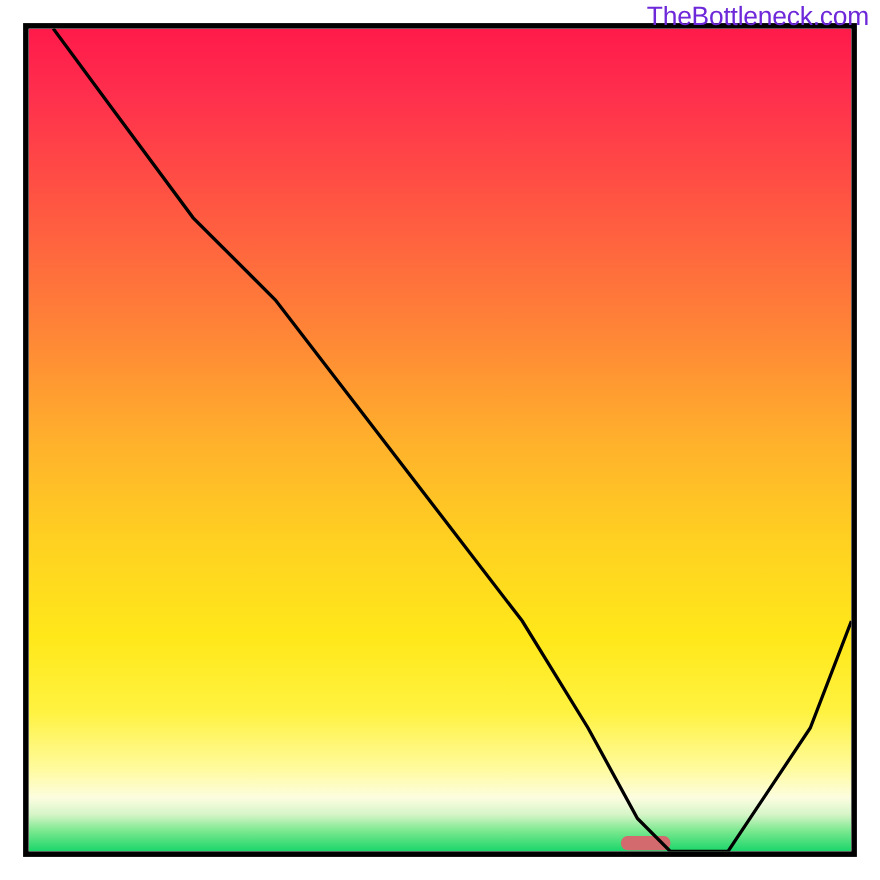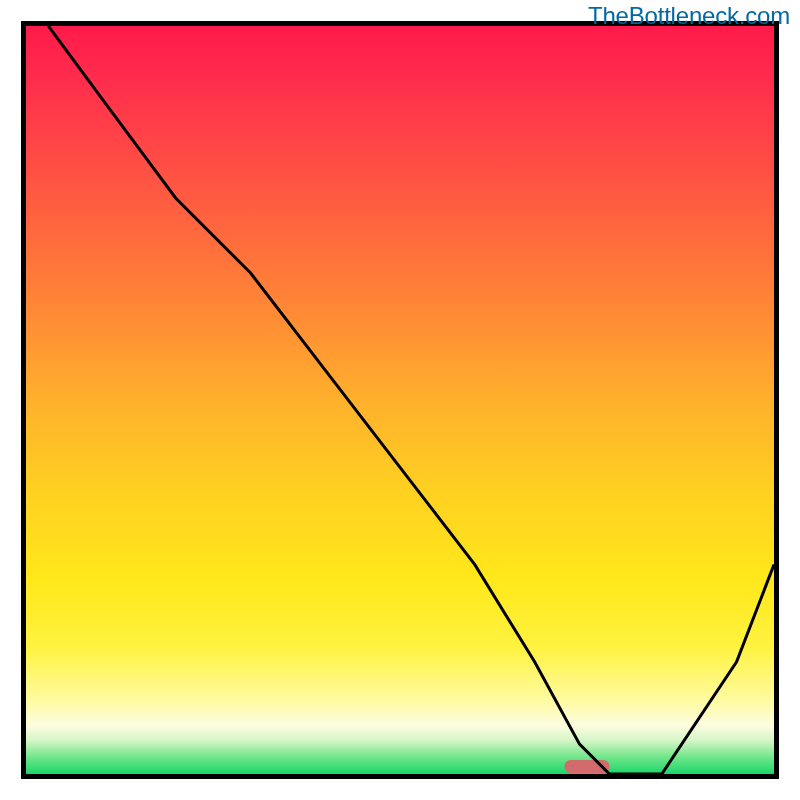--- a/index.html
+++ b/index.html
@@ -12,21 +12,21 @@
   }
   .container {
     position: relative;
     width: 800px;
     height: 800px;
   }
   .watermark {
     position: absolute;
     top: 2px;
     right: 10px;
-    color: #0369a1;
+    color: #6d28d9;
     font-size: 24px;
     font-weight: 400;
     letter-spacing: -0.2px;
   }
   svg {
     display: block;
   }
 </style>
 </head>
 <body>

